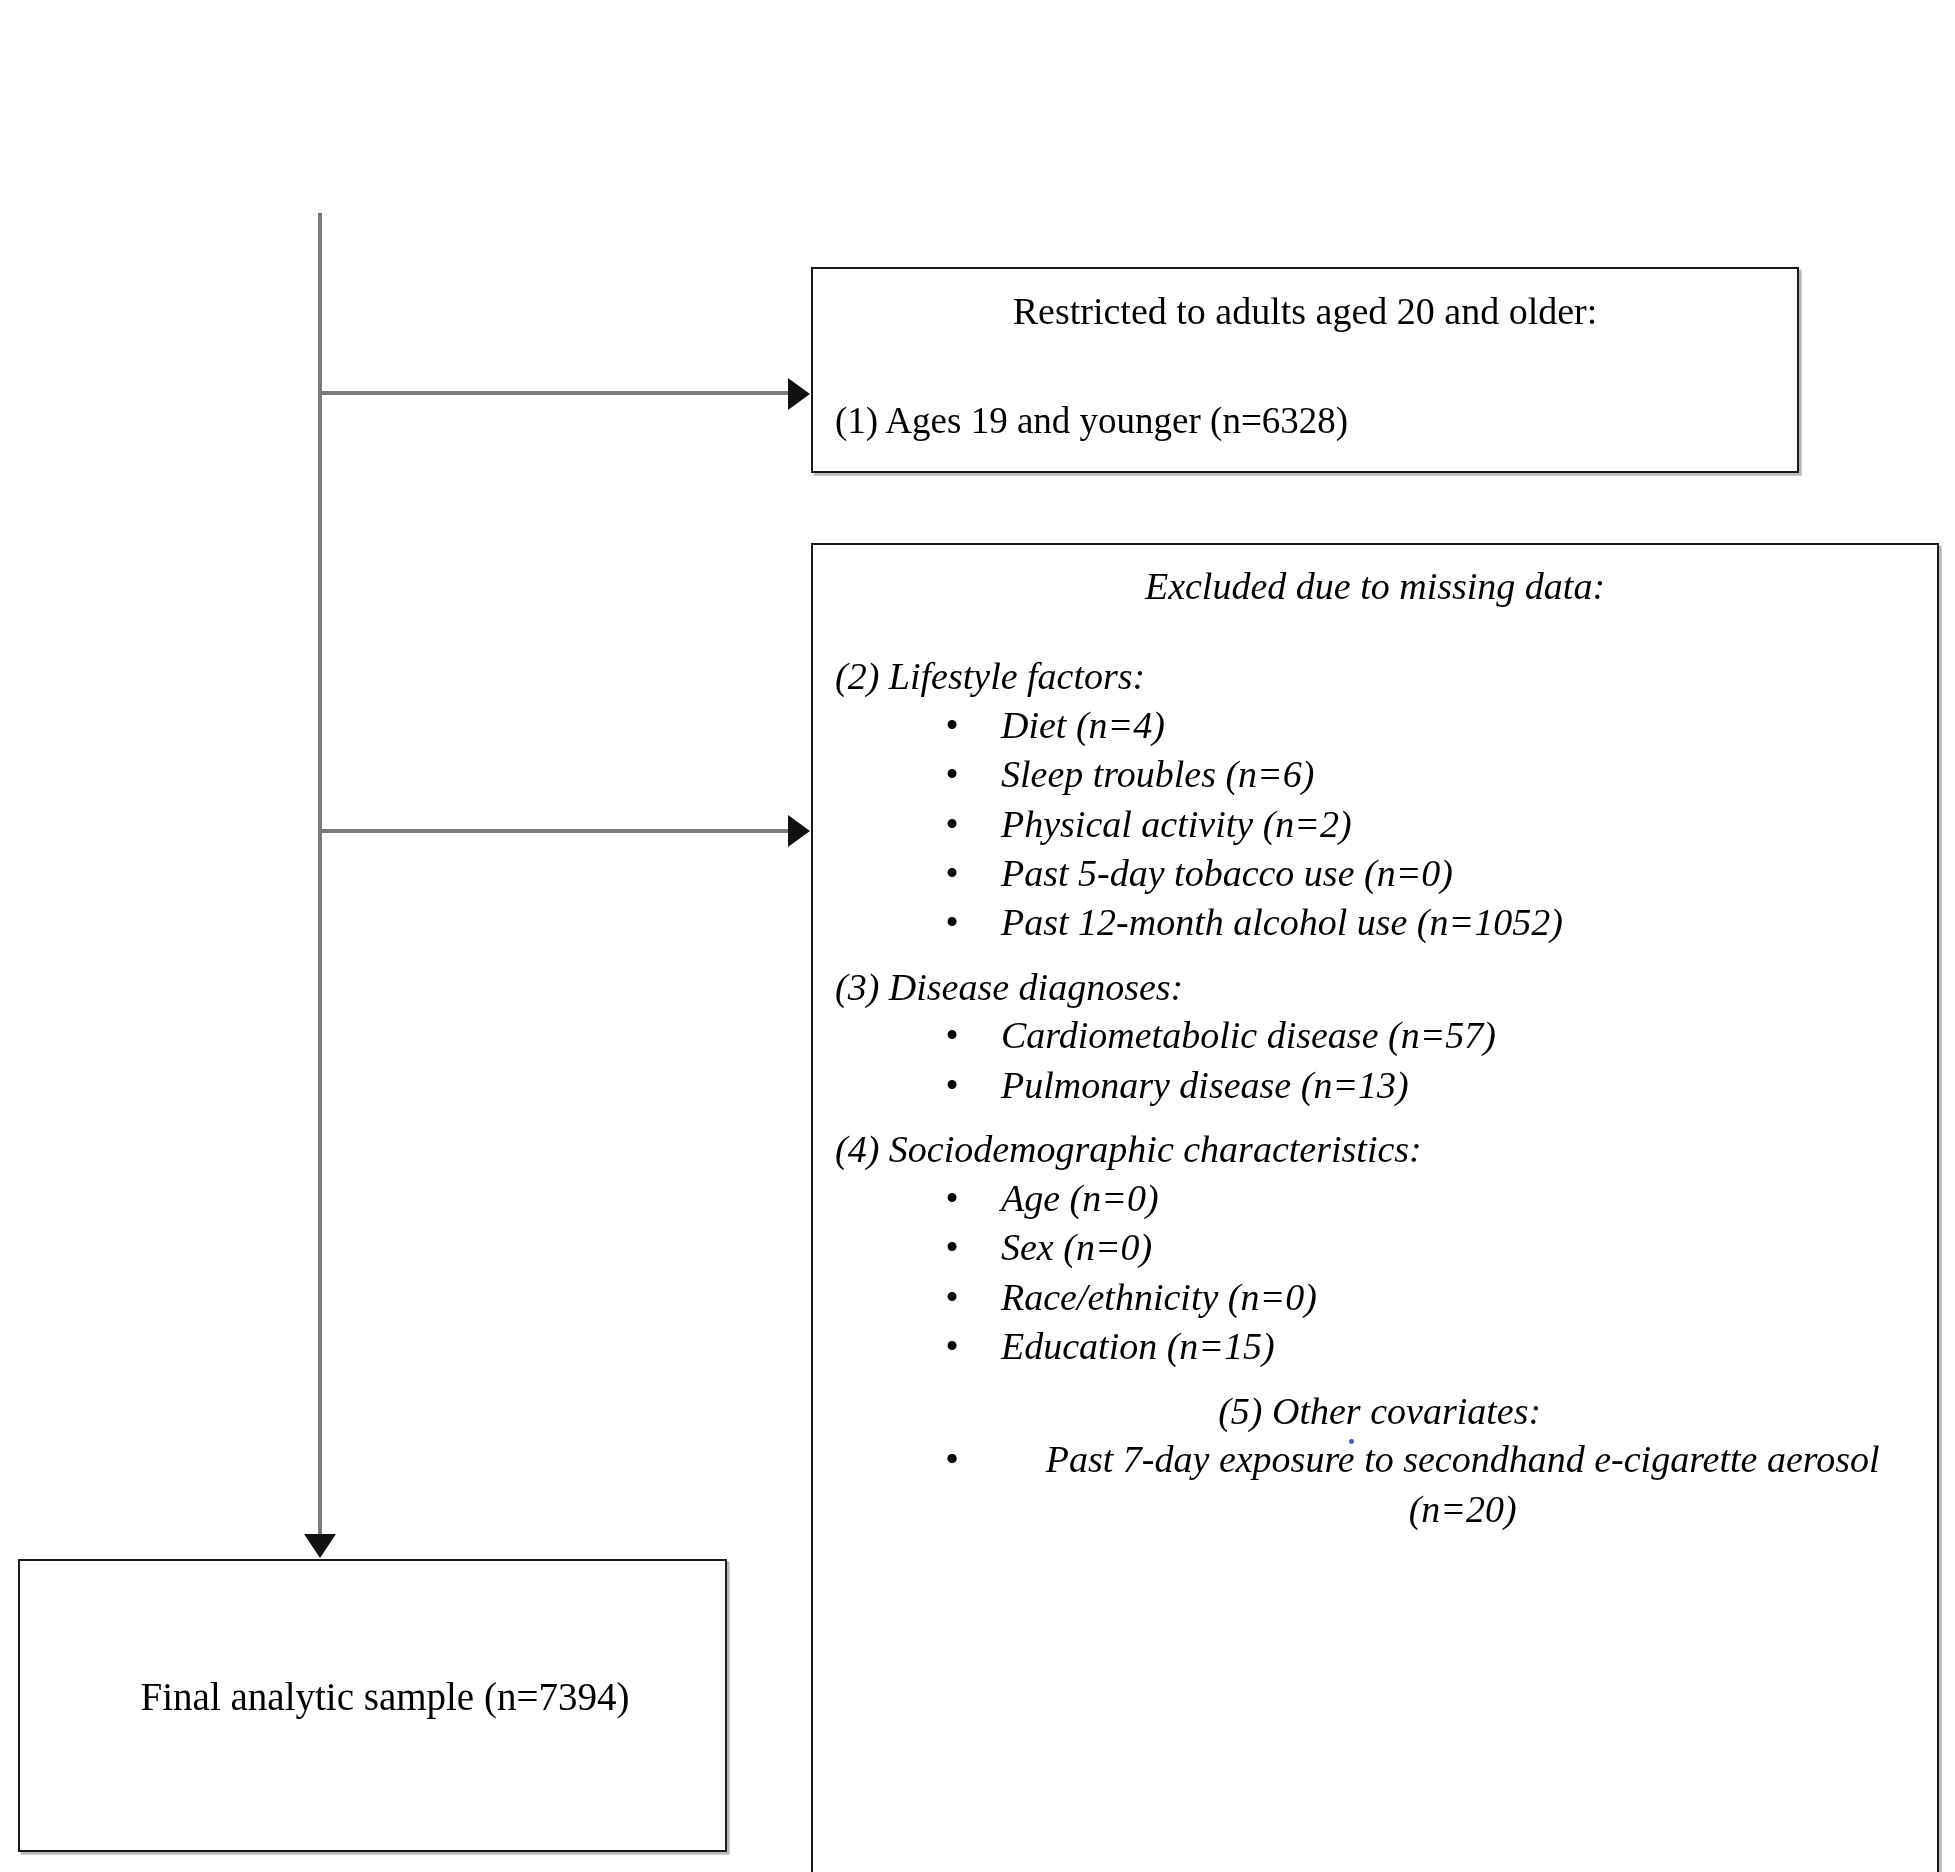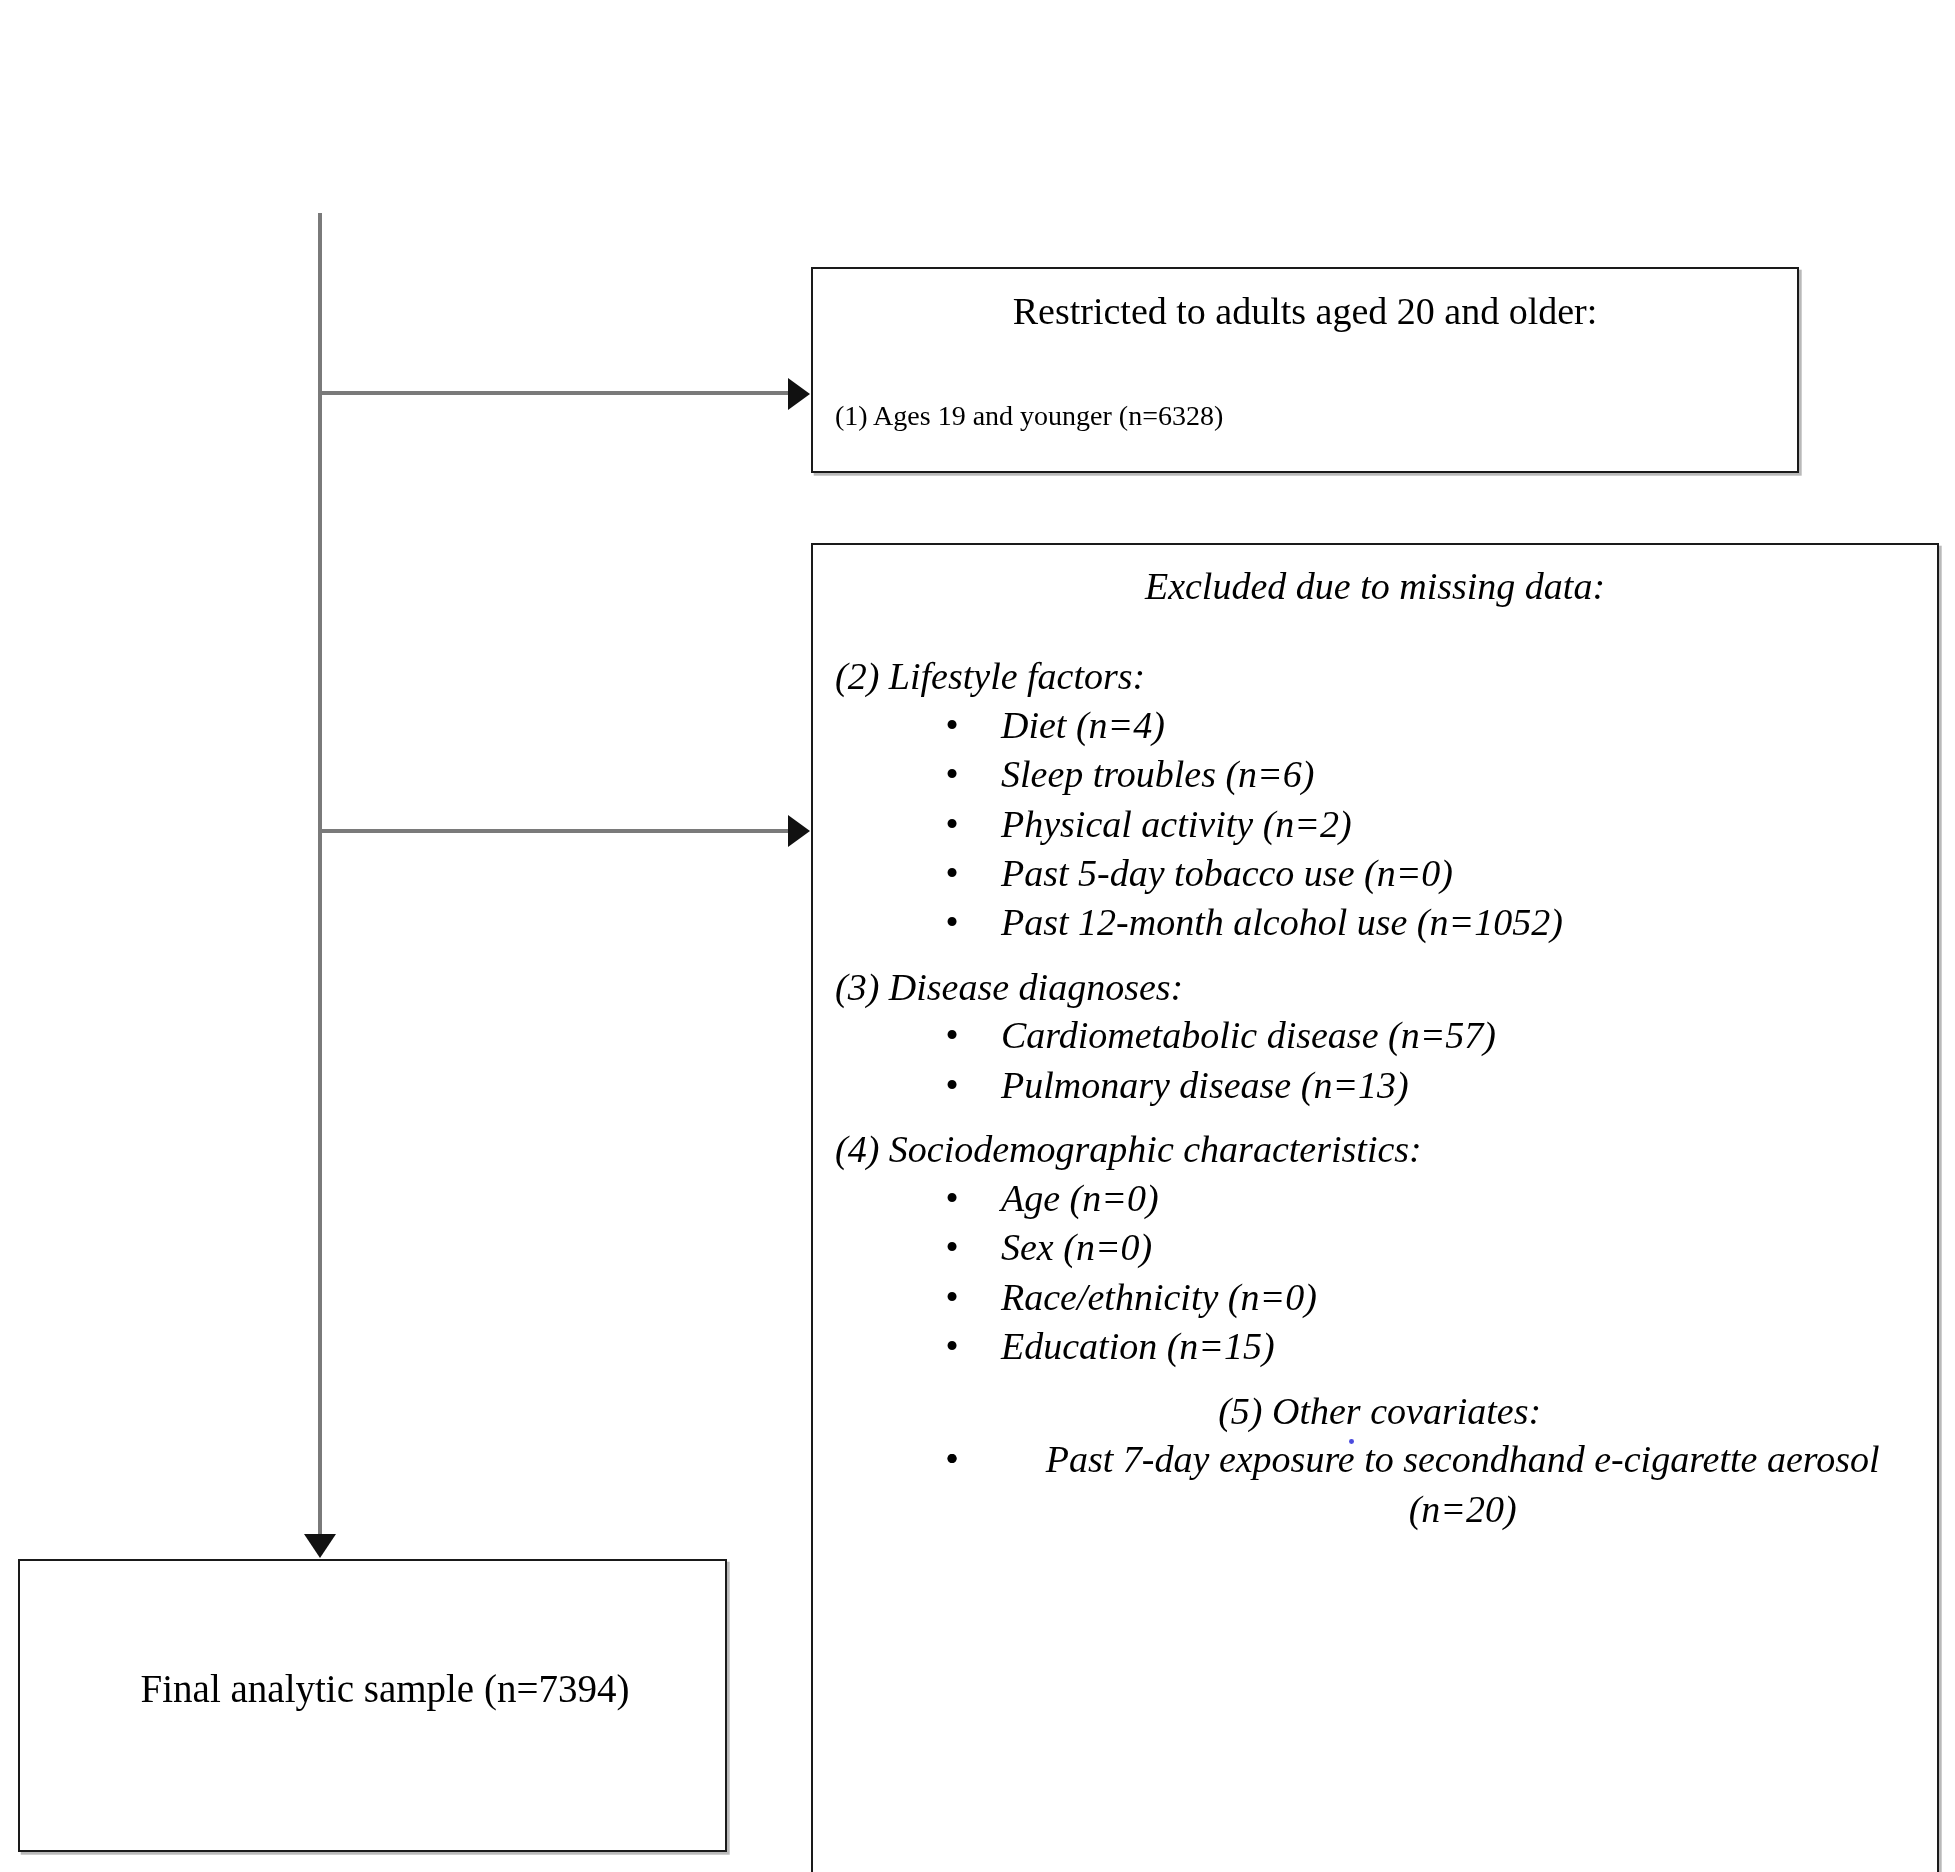--- a/index.html
+++ b/index.html
@@ -47,36 +47,36 @@
   
   .box-centered-text {
     position: absolute;
     left: 0; right: 0;
     text-align: center;
     font-size: 39px;
     line-height: 1.12;
     white-space: nowrap;
   }
   #box-participants .box-centered-text { top: 69px; }
-  #box-final-sample .box-centered-text { top: 106px; padding-left: 26px; }
+  #box-final-sample .box-centered-text { top: 114px; padding-left: 26px; }
 
   .panel-heading {
     position: absolute;
     left: 0; right: 0;
     text-align: center;
     font-size: 38px;
     line-height: 1.1;
   }
   #box-age-restriction .panel-heading { top: 22px; }
   #box-missing-data .panel-heading   { top: 21px; }
 
   .panel-line {
     position: absolute;
     left: 22px;
-    font-size: 28px;
+    font-size: 37px;
     line-height: 1.1;
     white-space: nowrap;
   }
   #box-age-restriction .panel-line { top: 132px; }
 
   
   #exclusion-groups {
     position: absolute;
     left: 22px;
     top: 110px;

